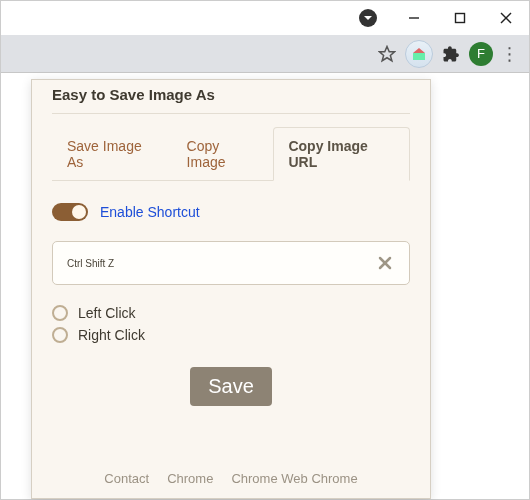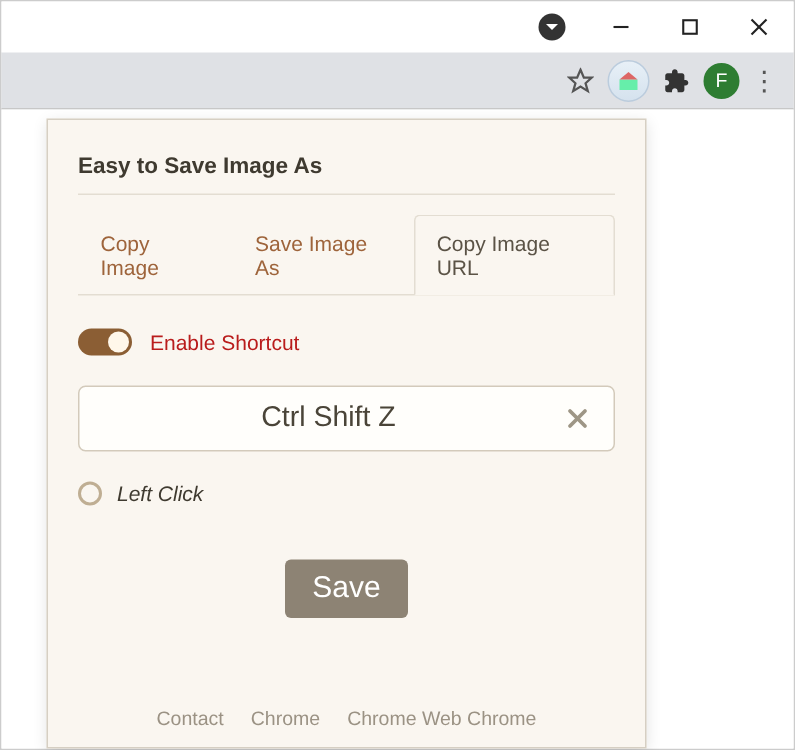--- a/index.html
+++ b/index.html
@@ -74,21 +74,21 @@
       display:flex;
       justify-content:flex-start;
     }
     .popup {
       margin: 6px 0 0 30px;
       width: 400px;
       height: 420px;
       background: #faf6f0;
       border: 1px solid #d6cfc3;
       box-shadow: 0 2px 10px rgba(0,0,0,0.12);
-      padding: 22px 20px 12px 20px;
+      padding: 6px 20px 12px 20px;
       display:flex;
       flex-direction:column;
     }
     .popup-title {
       font-size: 15px;
       font-weight: 700;
       color: #3f3a30;
       padding-bottom: 10px;
       border-bottom: 1px solid #e3ddd2;
       margin-bottom: 4px;
@@ -106,20 +106,21 @@
       border: 1px solid transparent;
       position: relative;
       top: 1px;
     }
     .tab.active {
       background: #faf6f0;
       border: 1px solid #e3ddd2;
       border-bottom: 1px solid #faf6f0;
       color: #5b5346;
       border-radius: 4px 4px 0 0;
+      font-weight: bold;
     }
     .section {
       padding-top: 22px;
     }
     .toggle-row {
       display:flex; align-items:center; gap:12px;
       margin-bottom: 20px;
     }
     .toggle {
       width: 36px; height: 18px;
@@ -128,41 +129,40 @@
       position: relative;
       cursor:pointer;
     }
     .toggle-knob {
       width: 14px; height: 14px;
       background: #fff7ea;
       border-radius: 50%;
       position: absolute;
       right: 2px; top: 2px;
     }
-    .toggle-label { font-size:14px; color:#b91c1c; }
+    .toggle-label { font-size:14px; color:#1d4ed8; }
     .shortcut-box {
       display:flex; align-items:center;
       border: 1px solid #d3cabb;
       border-radius: 5px;
       background: #fffefb;
       height: 44px;
       padding: 0 10px 0 14px;
       margin-bottom: 20px;
     }
     .shortcut-input {
       flex:1;
       border:none;
       background:transparent;
-      font-size: 19px;
+      font-size: 10px;
       color:#4a4438;
       outline:none;
-      text-align:center;
     }
     .clear-btn { cursor:pointer; color:#a79f90;width:28px;height:28px;display:flex;align-items:center;justify-content:center;}
-    .radios { margin-bottom: 36px; font-style: italic; }
+    .radios { margin-bottom: 24px; }
     .radio-row { display:flex; align-items:center; gap:10px; margin-bottom:6px; cursor:pointer;}
     .radio {
       width:16px; height:16px;
       border:2px solid #bfae93;
       border-radius:50%;
       display:flex; align-items:center; justify-content:center;
     }
     .radio.checked { border-color:#7a4c1c; }
     .radio.checked::after {
       content:"";
@@ -240,22 +240,22 @@
     </div>
     <div class="avatar">F</div>
     <div class="dots">⋮</div>
   </div>
 
   <div class="content-area">
     <div class="popup">
       <div class="popup-title">Easy to Save Image As</div>
 
       <div class="tabs">
+        <div class="tab">Save Image As</div>
         <div class="tab">Copy Image</div>
-        <div class="tab">Save Image As</div>
         <div class="tab active">Copy Image URL</div>
       </div>
 
       <div class="section">
         <div class="toggle-row">
           <div class="toggle">
             <div class="toggle-knob"></div>
           </div>
           <span class="toggle-label">Enable Shortcut</span>
         </div>
@@ -268,20 +268,24 @@
                 <line x1="14" y1="4" x2="4" y2="14"></line>
               </svg>
           </div>
         </div>
 
         <div class="radios">
           <div class="radio-row">
             <div class="radio"></div>
             <span class="radio-label">Left Click</span>
           </div>
+          <div class="radio-row">
+            <div class="radio"></div>
+            <span class="radio-label">Right Click</span>
+          </div>
         </div>
 
         <div class="save-row">
           <button class="save-btn">Save</button>
         </div>
       </div>
 
       <div class="footer">
         <a>Contact</a>
         <a>Chrome</a>

